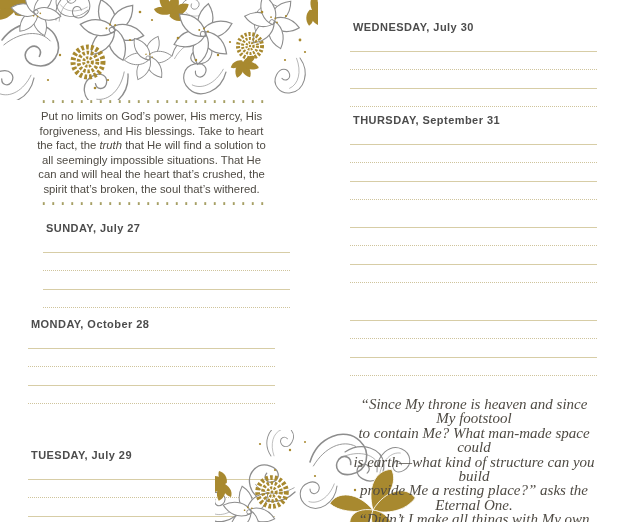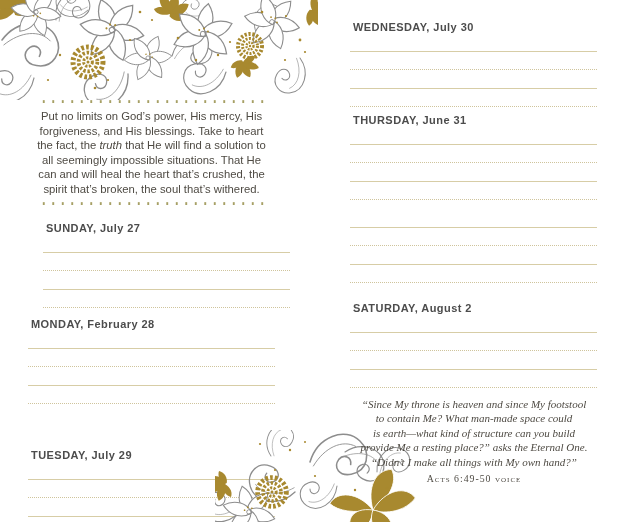--- a/index.html
+++ b/index.html
@@ -35,21 +35,21 @@
   #day-sun{left:43px;top:222px;}
   #day-mon{left:28px;top:318px;}
   #day-tue{left:28px;top:411px;margin-top:38px;}
   #day-wed{left:350px;top:21px;}
   #day-thu{left:350px;top:114px;}
   #day-fri{left:350px;top:209px;}
   #day-sat{left:350px;top:302px;}
   
   .verse-block{position:absolute;left:350px;top:397px;width:248px;text-align:center;}
   .vline{
-    margin:0;font-size:11px;line-height:14.4px;color:#4e4a43;font-style:italic;
+    margin:0;font-size:15px;line-height:14.4px;color:#4e4a43;font-style:italic;
     font-family:"Liberation Serif", serif;
   }
   .vref{
     margin:4px 0 0 0;font-size:9.8px;color:#4e4a43;font-style:normal;
     font-variant:small-caps;letter-spacing:1px;font-family:"Liberation Serif", serif;
   }
 </style>
 </head>
 <body>
 
@@ -152,21 +152,21 @@
     <h2 class="day-label">SUNDAY, July 27</h2>
     <div class="rules">
       <div class="rule"></div>
       <div class="rule dotted"></div>
       <div class="rule"></div>
       <div class="rule dotted"></div>
     </div>
   </section>
 
   <section class="day" id="day-mon">
-    <h2 class="day-label">MONDAY, February 28</h2>
+    <h2 class="day-label">MONDAY, October 28</h2>
     <div class="rules">
       <div class="rule"></div>
       <div class="rule dotted"></div>
       <div class="rule"></div>
       <div class="rule dotted"></div>
     </div>
   </section>
 
   <section class="day" id="day-tue">
     <h2 class="day-label">TUESDAY, July 29</h2>
@@ -182,40 +182,39 @@
     <h2 class="day-label">WEDNESDAY, July 30</h2>
     <div class="rules">
       <div class="rule"></div>
       <div class="rule dotted"></div>
       <div class="rule"></div>
       <div class="rule dotted"></div>
     </div>
   </section>
 
   <section class="day" id="day-thu">
-    <h2 class="day-label">THURSDAY, June 31</h2>
+    <h2 class="day-label">THURSDAY, September 31</h2>
     <div class="rules">
       <div class="rule"></div>
       <div class="rule dotted"></div>
       <div class="rule"></div>
       <div class="rule dotted"></div>
     </div>
   </section>
 
   <section class="day" id="day-fri">
     <div class="rules">
       <div class="rule"></div>
       <div class="rule dotted"></div>
       <div class="rule"></div>
       <div class="rule dotted"></div>
     </div>
   </section>
 
   <section class="day" id="day-sat">
-    <h2 class="day-label">SATURDAY, August 2</h2>
     <div class="rules">
       <div class="rule"></div>
       <div class="rule dotted"></div>
       <div class="rule"></div>
       <div class="rule dotted"></div>
     </div>
   </section>
 
   <svg class="floral-bottom" viewBox="0 0 210 92" aria-hidden="true">
     <use href="#scroll" transform="translate(95,32) rotate(-10) scale(1.2)"></use>

